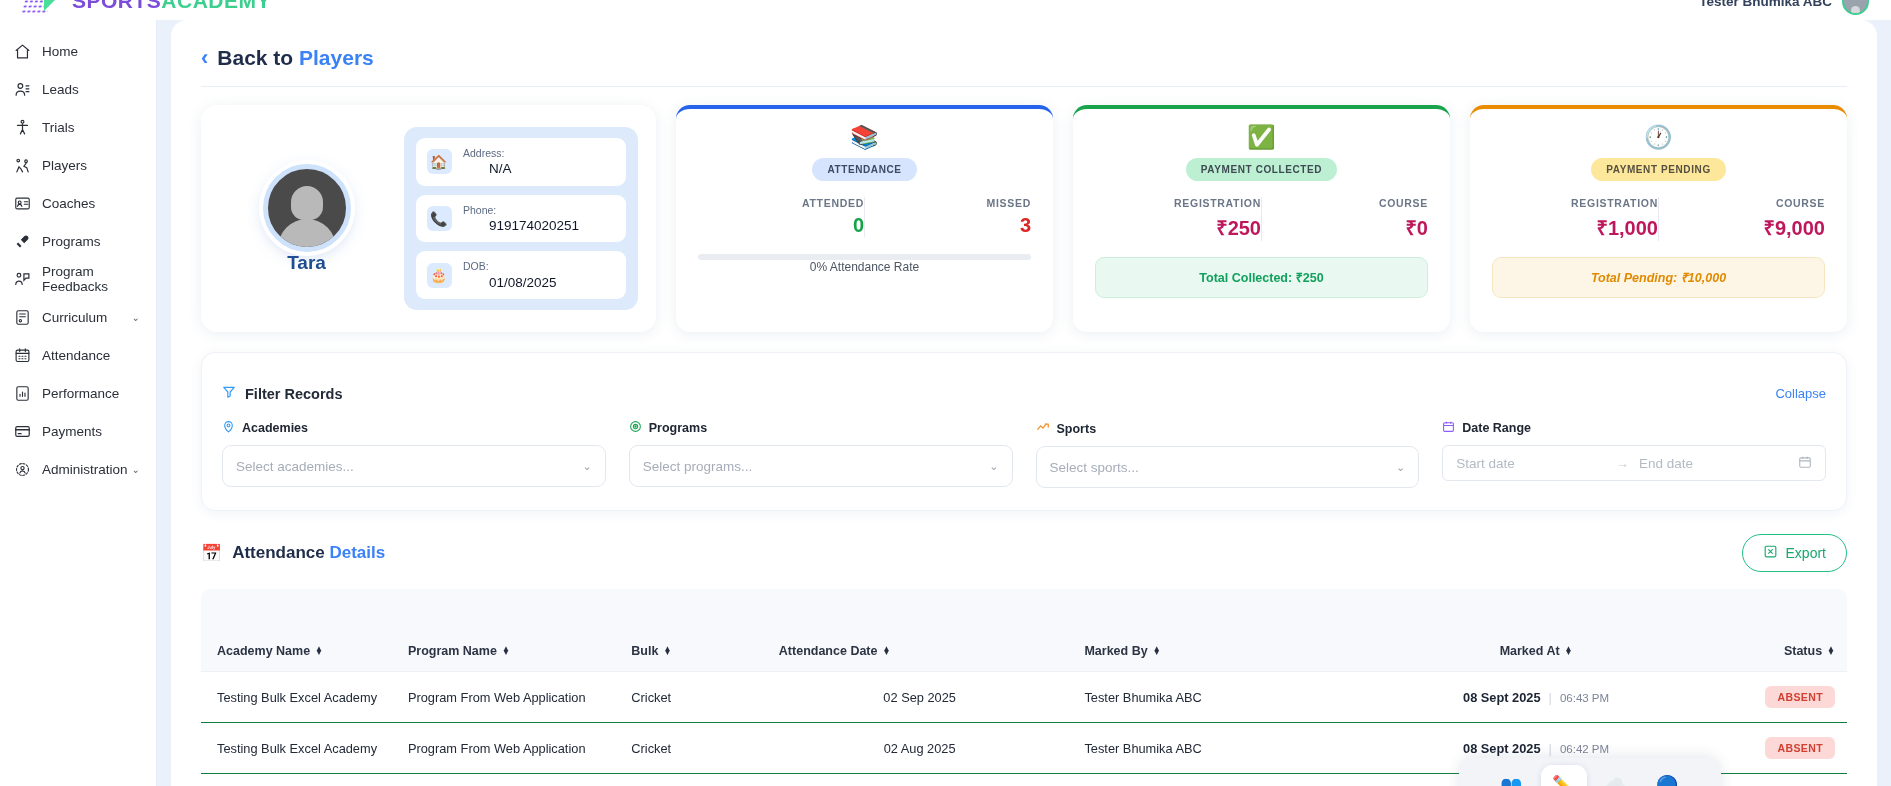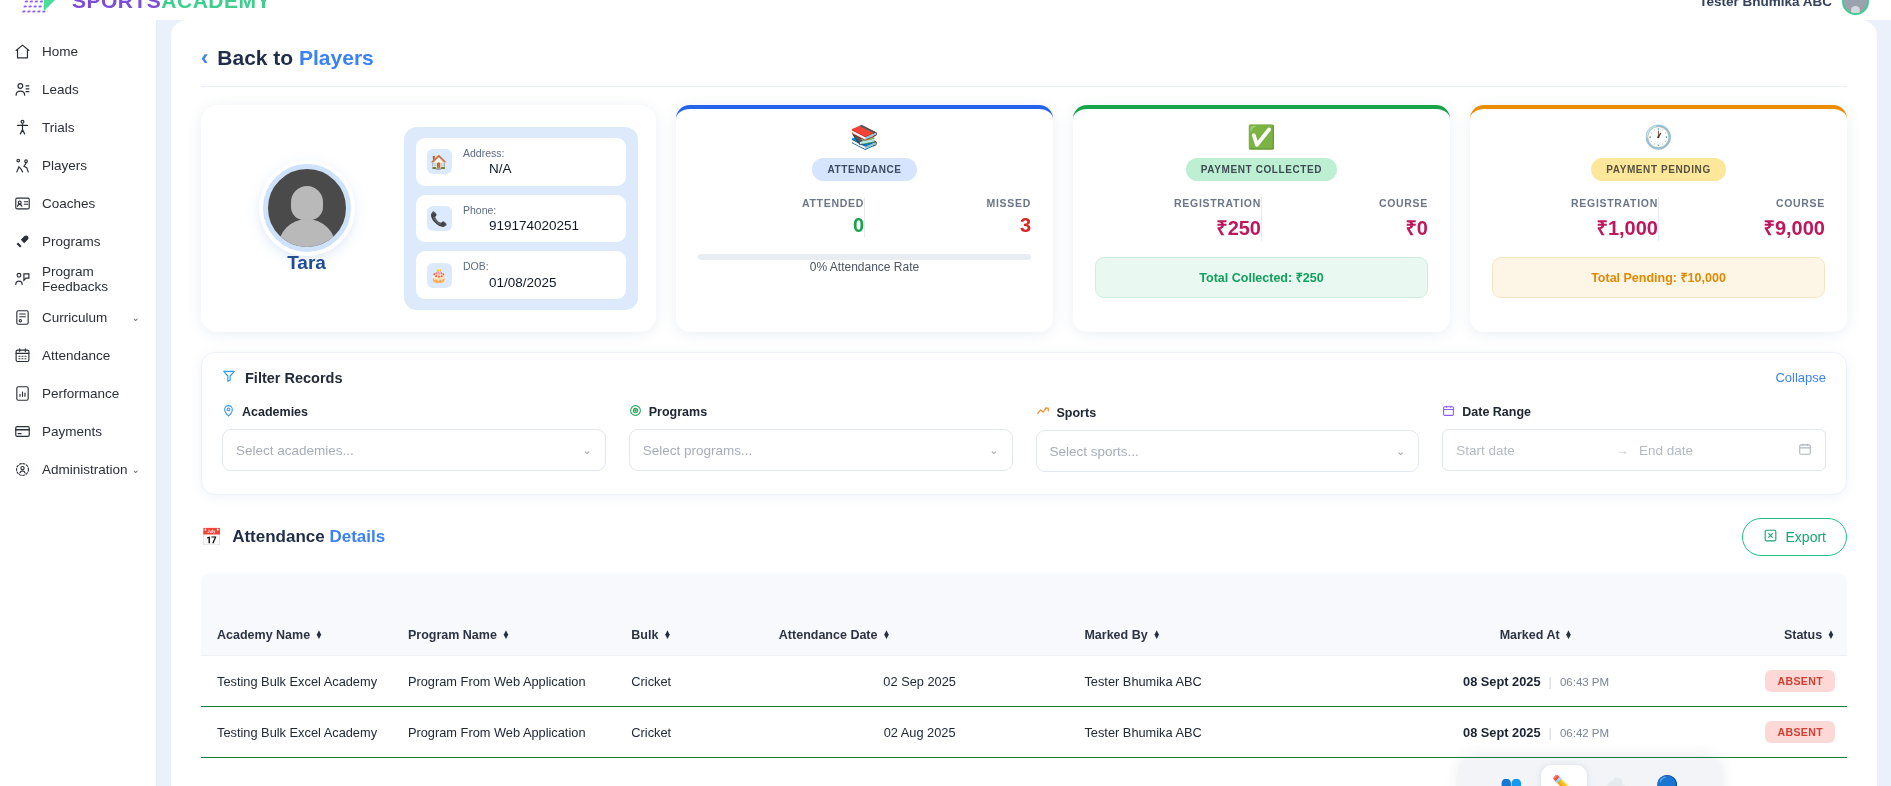--- a/index.html
+++ b/index.html
@@ -149,44 +149,44 @@
   .progress-track {
     width: 100%; height: 6px; border-radius: 4px; background: #e9edf2; margin-top: 17px;
   }
   .progress-note { font-size: 12px; color: #4b5563; margin-top: 0; }
 
   .total-pill {
     width: 100%; margin-top: 16px; border-radius: 9px;
     text-align: center; font-size: 12.5px; font-weight: 700; padding: 11px 0;
   }
   .total-pill.green { background: #e9f8f0; border: 1px solid #cdeedd; color: #11a05e; }
-  .total-pill.amber { background: #fdf6e7; border: 1px solid #f6e6c0; color: #e08a00; }
+  .total-pill.amber { background: #fdf6e7; border: 1px solid #f6e6c0; color: #e08a00; font-style: italic; }
 
   
   .filter-card {
     margin-top: 20px; background: #ffffff; border: 1px solid #eef2f7;
     border-radius: 14px; box-shadow: 0 2px 12px rgba(60,90,140,.07);
-    padding: 16px 20px 22px;
+    padding: 32px 20px 22px;
   }
   .filter-head { display: flex; align-items: center; justify-content: space-between; }
   .filter-title { display: flex; align-items: center; gap: 9px; font-size: 14.5px; color: #232a38; font-weight: 600; }
   .collapse-link { font-size: 13px; color: #3b82f6; cursor: pointer; }
 
   .filter-grid { display: flex; gap: 23px; margin-top: 18px; }
   .filter-col { flex: 1; }
   .filter-label { display: flex; align-items: center; gap: 7px; font-size: 12.5px; color: #202734; font-weight: 600; margin-bottom: 9px; }
   .select-box {
     height: 42px; border: 1px solid #e3e8ef; border-radius: 9px;
     display: flex; align-items: center; padding: 0 13px; cursor: pointer;
     font-size: 13.5px; color: #a6adb9; background: #fff;
   }
   .select-box .sb-text { flex: 1; }
   .select-box .sb-chev { font-size: 11px; color: #9aa2ae; }
   .date-box {
-    height: 42px; border: 1px solid #e3e8ef; border-radius: 6px;
+    height: 36px; border: 1px solid #e3e8ef; border-radius: 6px;
     display: flex; align-items: center; padding: 0 13px; gap: 10px;
     font-size: 13.5px; color: #b4bac4; background: #fff; cursor: pointer;
   }
   .date-box .dstart { flex: 1; }
   .date-box .dsep { color: #c5cad2; }
   .date-box .dend { flex: 1; }
 
   
   .table-head-row {
     display: flex; align-items: center; justify-content: space-between;

